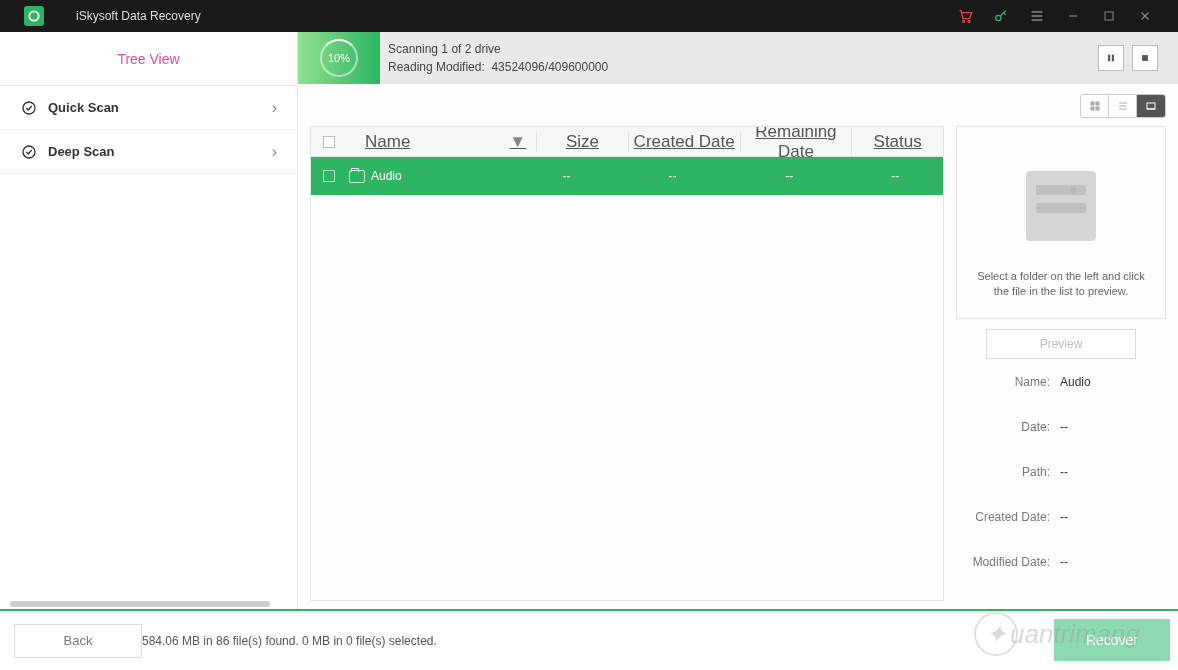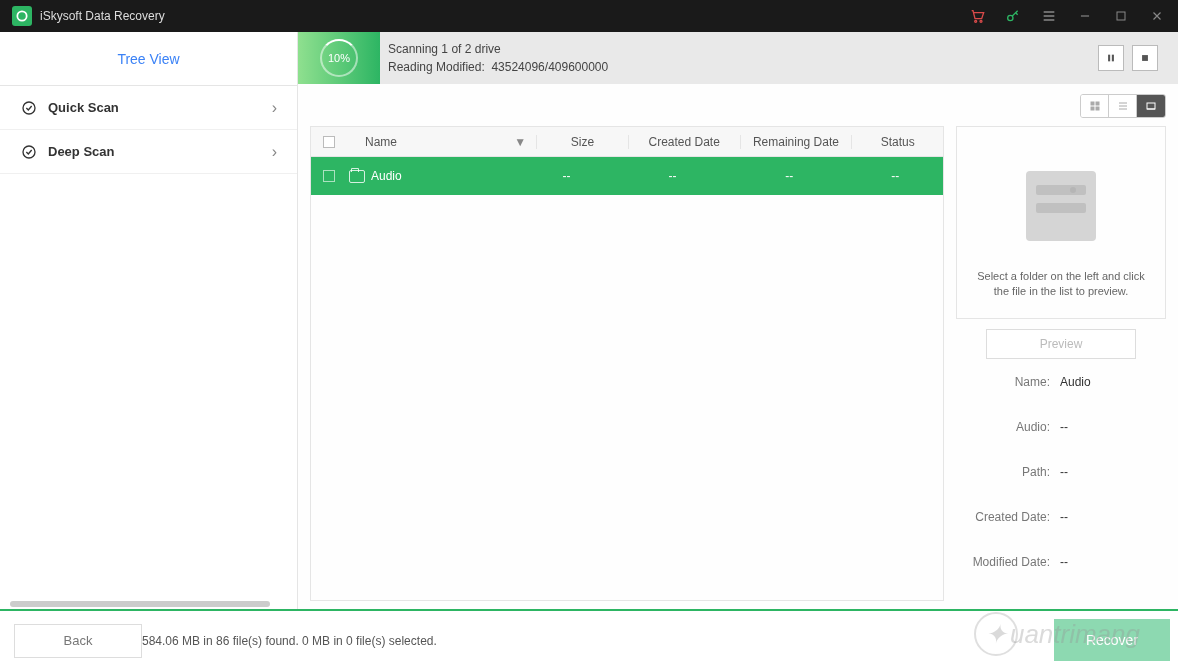--- a/index.html
+++ b/index.html
@@ -1,31 +1,31 @@
 <!DOCTYPE html>
 <html><head>
 <meta charset="utf-8">
 <style>
 * { margin: 0; padding: 0; box-sizing: border-box; font-family: Arial, sans-serif; }
 body { width: 1178px; height: 670px; background: #fff; overflow: hidden; position: relative; }
 
-.titlebar { height: 32px; background: #1a1a1a; display: flex; align-items: center; padding: 0 12px; }
+.titlebar { height: 32px; background: #1a1a1a; display: flex; align-items: center; padding: 0 24px; gap: 24px; }
 .titlebar-logo { width: 20px; height: 20px; background: #2db563; border-radius: 3px; display: flex; align-items: center; justify-content: center; margin-right: 8px; }
 .titlebar-logo svg { width: 14px; height: 14px; }
 .titlebar-title { color: #ddd; font-size: 12px; flex: 1; }
 .titlebar-icons { display: flex; gap: 18px; align-items: center; }
 .titlebar-icon { color: #888; cursor: pointer; display: flex; align-items: center; justify-content: center; width: 18px; height: 18px; }
 .titlebar-icon.cart { color: #d94a4a; }
 .titlebar-icon.key { color: #2db563; }
 
 .main-row { display: flex; height: 577px; }
 
 .sidebar { width: 298px; background: #fff; border-right: 1px solid #e5e5e5; position: relative; }
 .tabs { display: flex; height: 54px; border-bottom: 1px solid #e5e5e5; }
-.tab { flex: 1; display: flex; align-items: center; justify-content: center; font-size: 14px; cursor: pointer; color: #3b82f6; }
+.tab { flex: 1; display: flex; align-items: center; justify-content: center; font-size: 14px; cursor: pointer; color: #ec4899; }
 .tab.active { color: #ff6a3c; border-bottom: 2px solid #ff6a3c; }
 .scan-item { display: flex; align-items: center; padding: 0 20px; height: 44px; cursor: pointer; border-bottom: 1px solid #f0f0f0; }
 .scan-item-icon { width: 18px; height: 18px; margin-right: 10px; display: flex; align-items: center; justify-content: center; }
 .scan-item-label { flex: 1; font-size: 13px; font-weight: bold; color: #333; }
 .scan-item-chevron { color: #888; }
 .sidebar-scrollbar { position: absolute; bottom: 2px; left: 10px; width: 260px; height: 6px; background: #ccc; border-radius: 3px; }
 
 .content { flex: 1; display: flex; flex-direction: column; background: #fefefe; }
 
 .scan-bar { display: flex; align-items: stretch; height: 52px; background: #e9e9e9; }
@@ -39,21 +39,21 @@
 
 .toolbar-row { display: flex; justify-content: flex-end; padding: 10px 12px 8px; }
 .view-toggle { display: flex; border: 1px solid #ccc; border-radius: 3px; overflow: hidden; }
 .view-btn { width: 28px; height: 22px; display: flex; align-items: center; justify-content: center; cursor: pointer; background: #fff; color: #aaa; border-right: 1px solid #ccc; }
 .view-btn:last-child { border-right: none; }
 .view-btn.active { background: #555; color: #fff; }
 
 .content-row { flex: 1; display: flex; padding: 0 12px 8px; gap: 12px; overflow: hidden; }
 
 .table-wrap { flex: 1; border: 1px solid #e5e5e5; display: flex; flex-direction: column; overflow: hidden; }
-.table-header { display: flex; height: 30px; background: #f7f7f7; border-bottom: 1px solid #e5e5e5; align-items: center; font-size: 12px; color: #555; }
+.table-header { display: flex; height: 30px; background: #f7f7f7; border-bottom: 1px solid #e5e5e5; align-items: center; font-size: 17px; color: #555; text-decoration: underline; }
 .th-check { width: 36px; display: flex; justify-content: center; }
 .th-name { flex: 1.6; padding-left: 18px; display: flex; align-items: center; justify-content: space-between; padding-right: 10px; border-right: 1px solid #e5e5e5; }
 .th-size { flex: 0.9; text-align: center; border-right: 1px solid #e5e5e5; }
 .th-created { flex: 1.1; text-align: center; border-right: 1px solid #e5e5e5; }
 .th-modified { flex: 1.1; text-align: center; border-right: 1px solid #e5e5e5; }
 .th-status { flex: 0.9; text-align: center; }
 .sort-icon { color: #888; }
 .checkbox { width: 12px; height: 12px; border: 1px solid #bbb; background: #fff; }
 
 .table-body { flex: 1; }
@@ -255,21 +255,21 @@
             </div>
           <div class="preview-text">Select a folder on the left and click the file in the list to preview.</div>
         </div>
         <button class="preview-btn">Preview</button>
         <div class="props">
           <div class="prop-row">
               <span class="prop-label">Name:</span>
               <span class="prop-value">Audio</span>
             </div>
           <div class="prop-row">
-              <span class="prop-label">Audio:</span>
+              <span class="prop-label">Date:</span>
               <span class="prop-value">--</span>
             </div>
           <div class="prop-row">
               <span class="prop-label">Path:</span>
               <span class="prop-value">--</span>
             </div>
           <div class="prop-row">
               <span class="prop-label">Created Date:</span>
               <span class="prop-value">--</span>
             </div>

